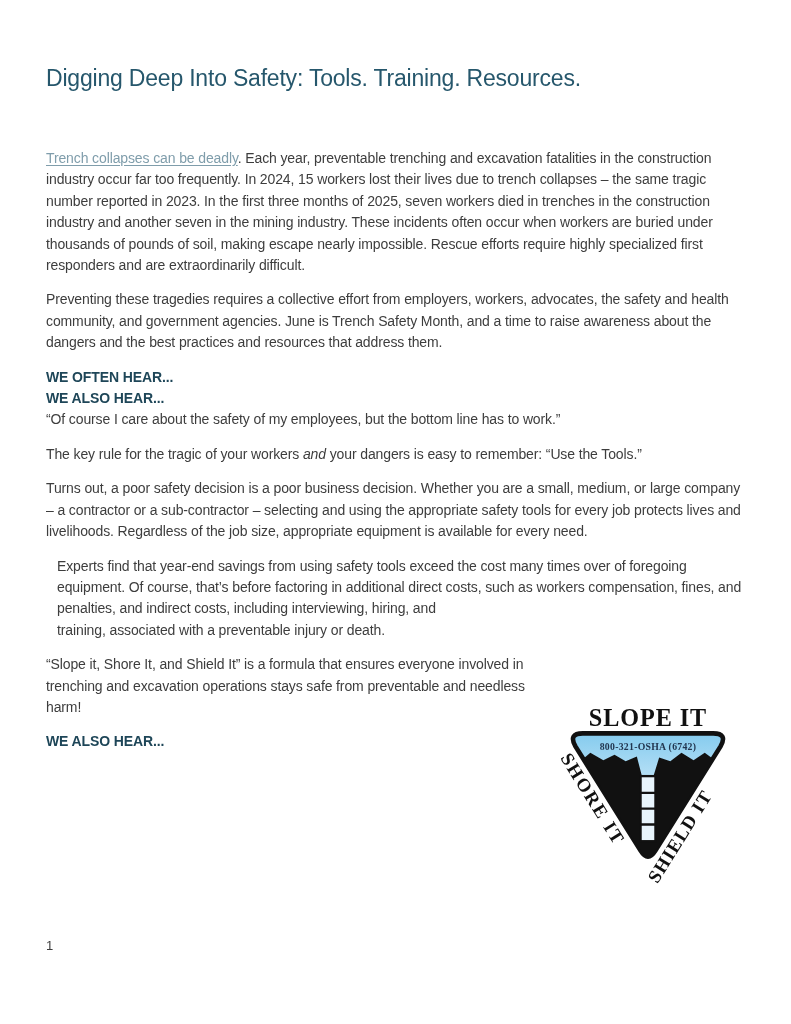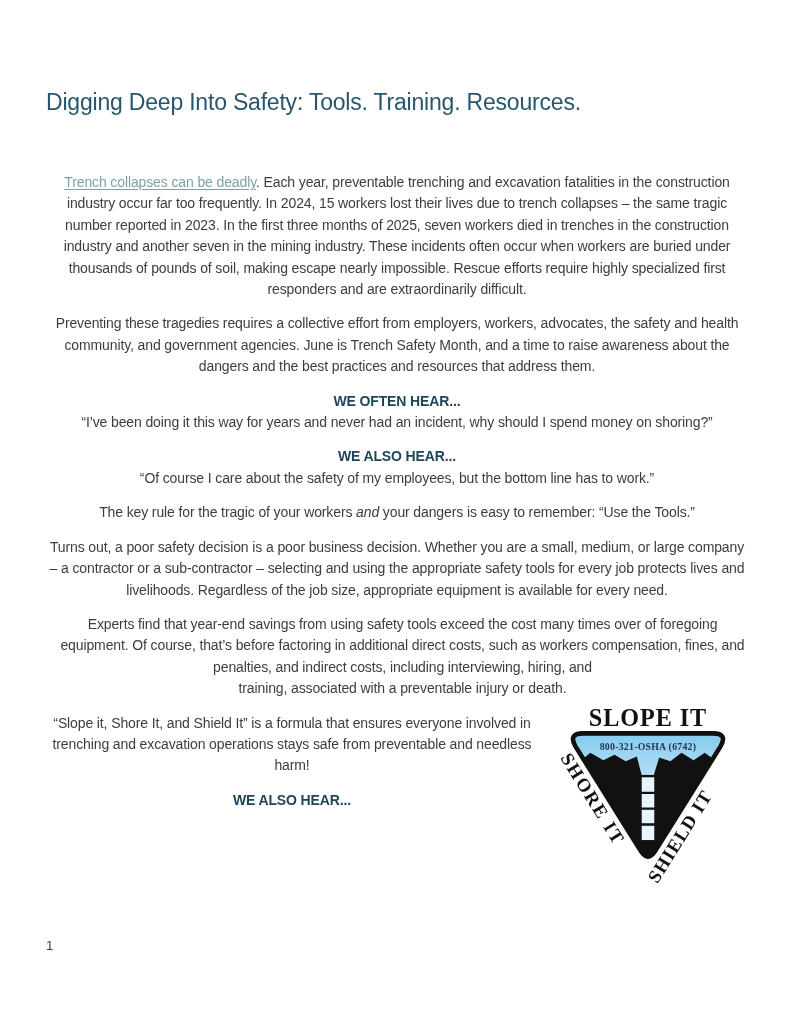--- a/index.html
+++ b/index.html
@@ -11,36 +11,35 @@
     position: relative;
     overflow: hidden;
     font-family: "Liberation Sans", sans-serif;
     color: #3d3d3d;
   }
   .content {
     position: absolute;
     left: 46px;
     top: 0;
     width: 702px;
-    padding-top: 88px;
+    padding-top: 64px;
   }
   h1.doc-title {
     font-size: 23px;
     font-weight: 500;
     color: #26576c;
     letter-spacing: -0.2px;
     margin: 0 0 56px 0;
     line-height: 28px;
   }
   p, h2 {
     font-size: 14px;
     line-height: 21.4px;
     letter-spacing: -0.12px;
     margin: 0 0 13px 0;
-    text-align: center;
   }
   h2.sec-heading {
     font-weight: 700;
     color: #1e4658;
     margin: 0;
   }
   .quote { margin-top: 0; }
   a.doc-link {
     color: #7f9dab;
     text-decoration: underline;
@@ -73,21 +72,20 @@
 
 <div class="content">
 
   <h1 class="doc-title">Digging Deep Into Safety: Tools. Training. Resources.</h1>
 
   <p><a class="doc-link" href="#">Trench collapses can be deadly</a><span>.  Each year, preventable trenching and excavation fatalities in the construction industry occur far too frequently. In 2024, 15 workers lost their lives due to trench collapses – the same tragic number reported in 2023. In the first three months of 2025, seven workers died in trenches in the construction industry and another seven in the mining industry. These incidents often occur when workers are buried under thousands of pounds of soil, making escape nearly impossible. Rescue efforts require highly specialized first responders and are extraordinarily difficult.</span></p>
 
   <p>Preventing these tragedies requires a collective effort from employers, workers, advocates, the safety and health community, and government agencies. June is Trench Safety Month, and a time to raise awareness about the dangers and the best practices and resources that address them.</p>
 
   <h2 class="sec-heading">WE OFTEN HEAR...</h2>
-  <p class="quote">“I’ve been doing it this way for years and never had an incident, why should I spend money on shoring?”</p>
 
   <h2 class="sec-heading">WE ALSO HEAR...</h2>
   <p class="quote">“Of course I care about the safety of my employees, but the bottom line has to work.”</p>
 
   <p class="quote"><span>The key rule for the tragic of your workers </span><em>and</em><span> your dangers is easy to remember: “Use the Tools.”</span></p>
 
   <p>Turns out, a poor safety decision is a poor business decision. Whether you are a small, medium, or large company – a contractor or a sub-contractor – selecting and using the appropriate safety tools for every job protects lives and livelihoods. Regardless of the job size, appropriate equipment is available for every need.</p>
 
   <p class="pre-line">Experts find that year-end savings from using safety tools exceed the cost many times over of foregoing equipment. Of course, that’s before factoring in additional direct costs, such as workers compensation, fines, and penalties, and indirect costs, including interviewing, hiring, and
 training, associated with a preventable injury or death.</p>

